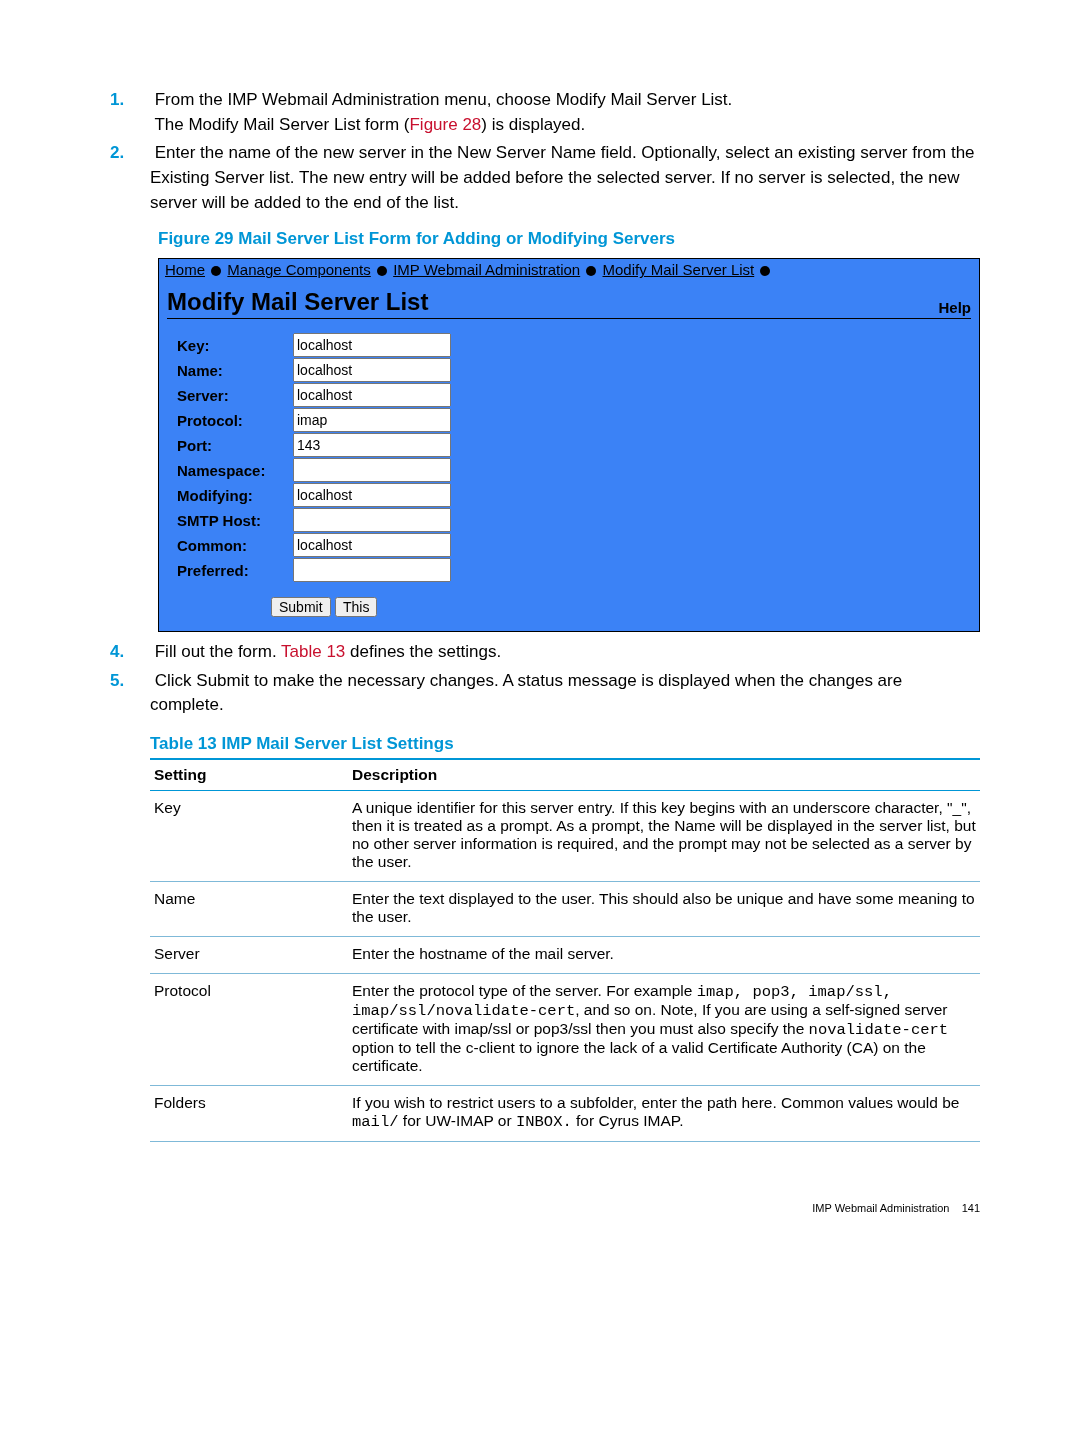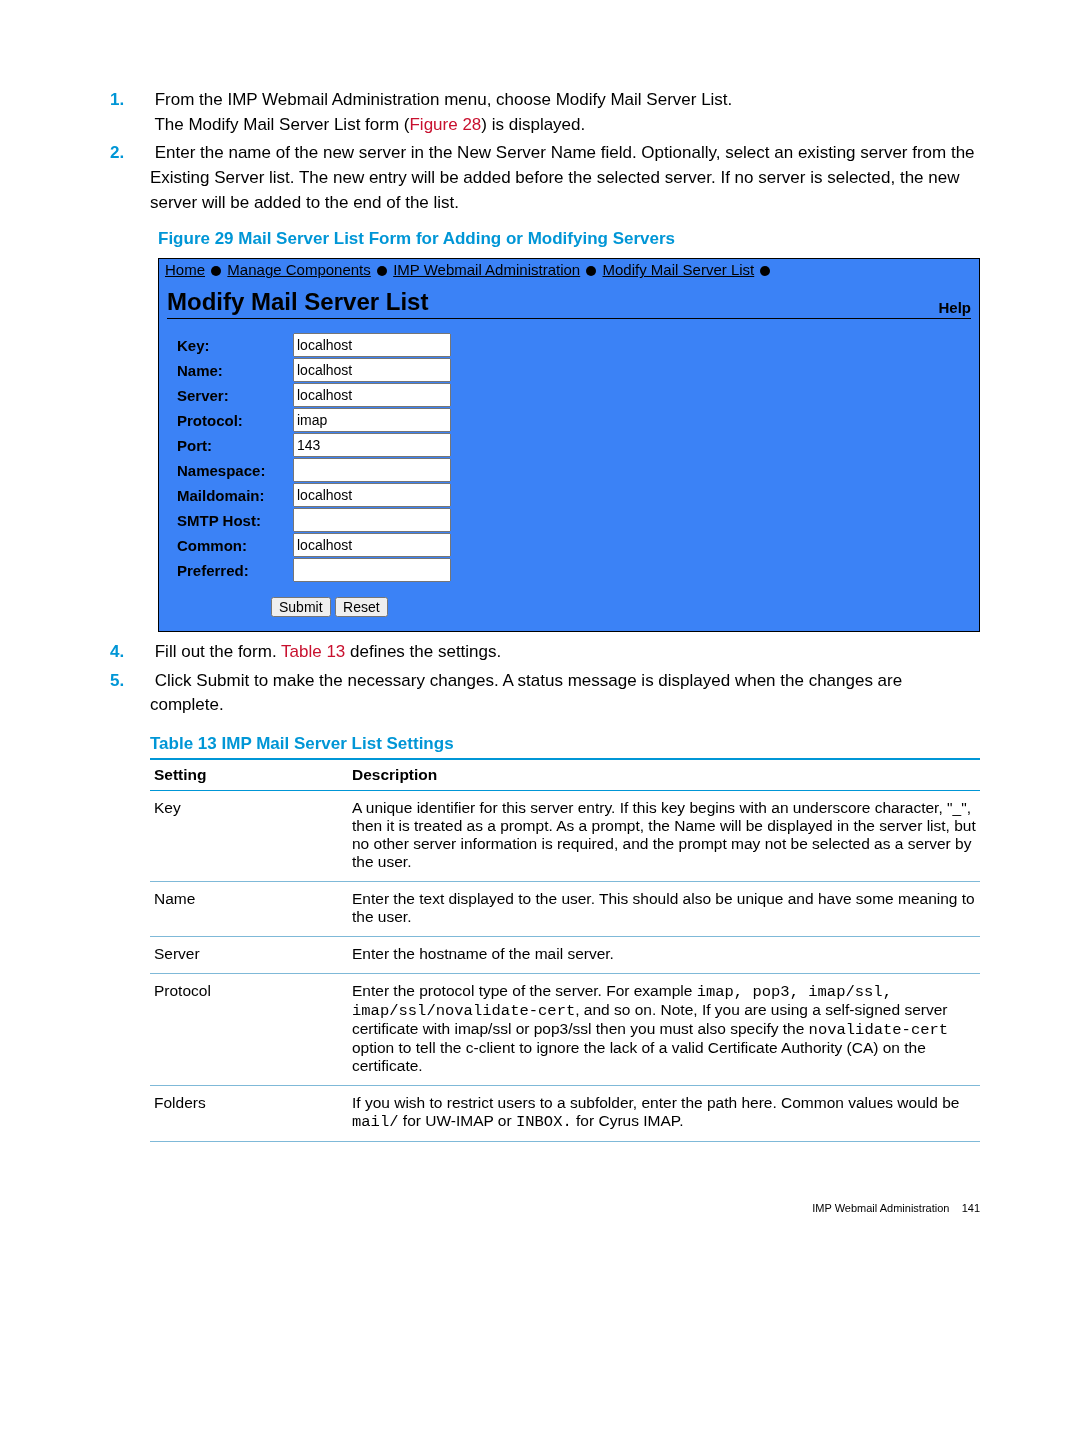--- a/index.html
+++ b/index.html
@@ -202,40 +202,40 @@
         </div>
       <div class="form-row">
           <span class="lbl">Port:</span>
           <input type="text" value="143" style="">
         </div>
       <div class="form-row">
           <span class="lbl">Namespace:</span>
           <input type="text" value="" style="">
         </div>
       <div class="form-row">
-          <span class="lbl">Maildomain:</span>
+          <span class="lbl">Modifying:</span>
           <input type="text" value="localhost" style="">
         </div>
       <div class="form-row">
           <span class="lbl">SMTP Host:</span>
           <input type="text" value="" style="">
         </div>
       <div class="form-row">
           <span class="lbl">Common:</span>
           <input type="text" value="localhost" style="">
         </div>
       <div class="form-row">
           <span class="lbl">Preferred:</span>
           <input type="text" value="" style="">
         </div>
     </div>
 
     <div class="form-btns">
       <button type="button">Submit</button>
-      <button type="button">Reset</button>
+      <button type="button">This</button>
     </div>
   </div>
 
   <ol class="main-list" style="margin-top:8px;">
     <li>
       <span class="li-num">4.</span>
       <span class="li-body">
         <span>Fill out the form. </span><span class="li-red">Table 13</span><span> defines the settings.</span>
       </span>
     </li>

